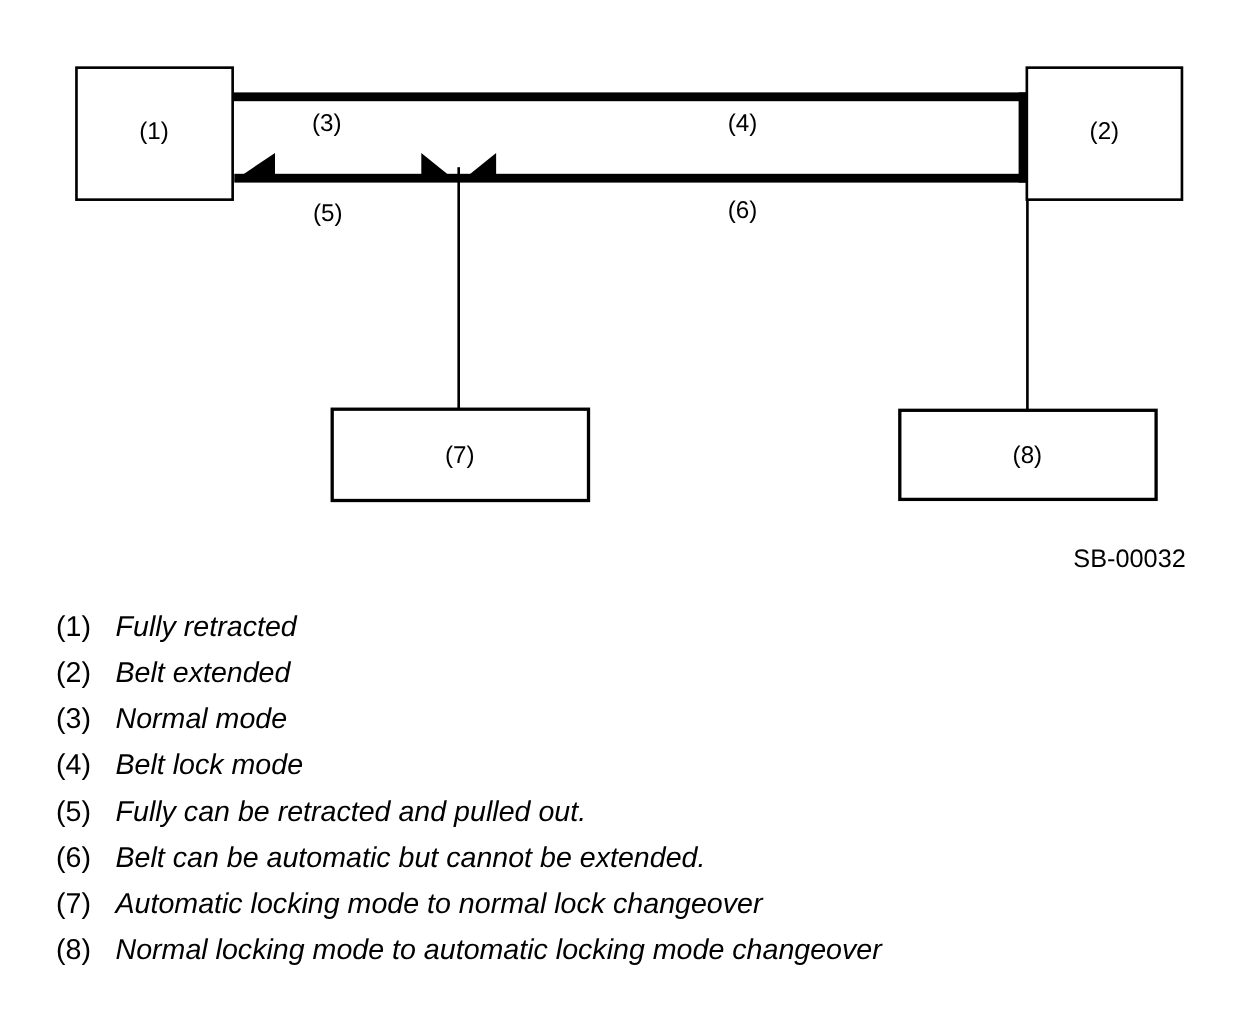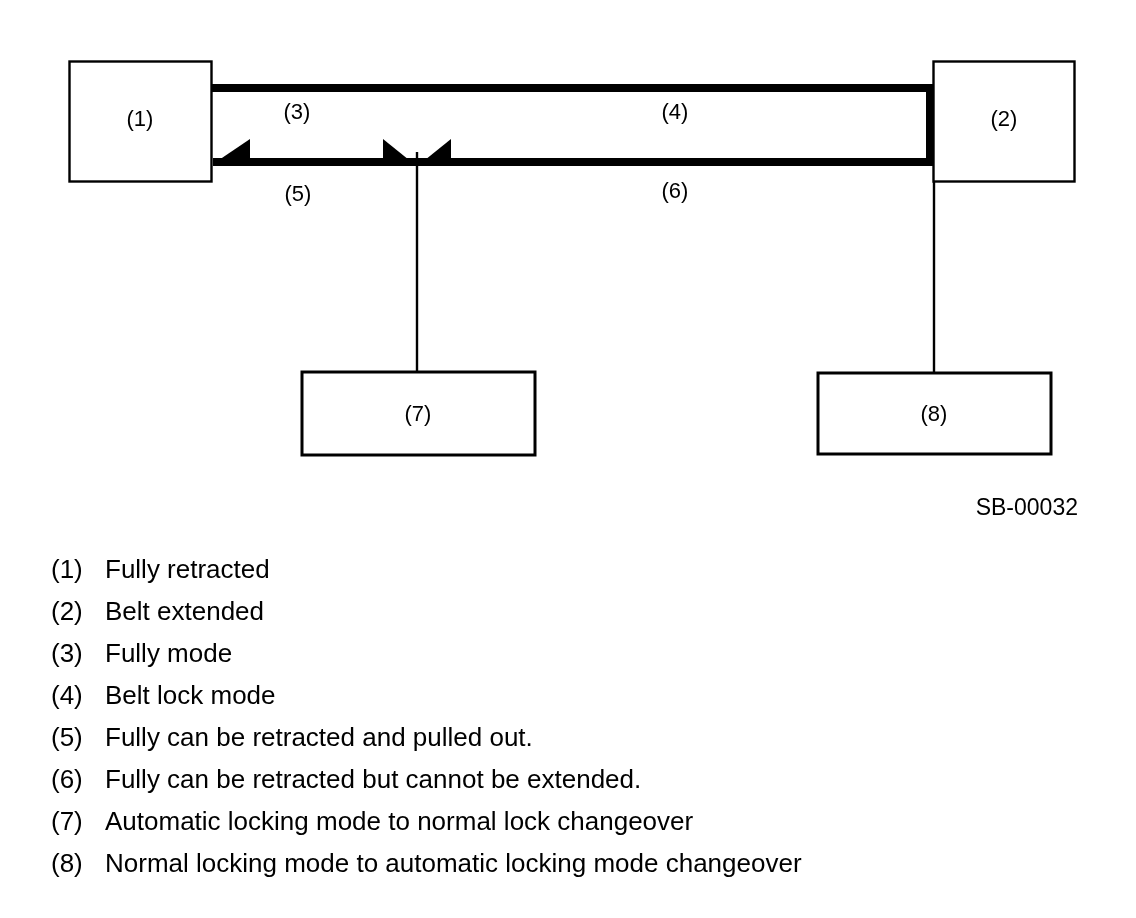--- a/index.html
+++ b/index.html
@@ -37,21 +37,21 @@
     top: 548px;
     margin: 0;
     padding: 0;
     list-style: none;
     font-size: 26px;
     line-height: 42px;
     color: #000000;
   }
   .legend-row { display: flex; }
   .legend-num { flex: 0 0 54px; }
-  .legend-text { flex: 1 1 auto; white-space: nowrap; }
+  .legend-text { flex: 1 1 auto; white-space: nowrap; font-style: italic; }
 </style>
 </head>
 <body>
 
 <div class="page">
 
   <svg class="diagram-svg" width="1136" height="540" viewBox="0 0 1136 540">
 
     <rect class="bar" x="212" y="84" width="721" height="8"></rect>
     <rect class="bar" x="926" y="84" width="7" height="82"></rect>
@@ -85,33 +85,33 @@
     <li class="legend-row">
       <span class="legend-num">(1)</span>
       <span class="legend-text">Fully retracted</span>
     </li>
     <li class="legend-row">
       <span class="legend-num">(2)</span>
       <span class="legend-text">Belt extended</span>
     </li>
     <li class="legend-row">
       <span class="legend-num">(3)</span>
-      <span class="legend-text">Fully mode</span>
+      <span class="legend-text">Normal mode</span>
     </li>
     <li class="legend-row">
       <span class="legend-num">(4)</span>
       <span class="legend-text">Belt lock mode</span>
     </li>
     <li class="legend-row">
       <span class="legend-num">(5)</span>
       <span class="legend-text">Fully can be retracted and pulled out.</span>
     </li>
     <li class="legend-row">
       <span class="legend-num">(6)</span>
-      <span class="legend-text">Fully can be retracted but cannot be extended.</span>
+      <span class="legend-text">Belt can be automatic but cannot be extended.</span>
     </li>
     <li class="legend-row">
       <span class="legend-num">(7)</span>
       <span class="legend-text">Automatic locking mode to normal lock changeover</span>
     </li>
     <li class="legend-row">
       <span class="legend-num">(8)</span>
       <span class="legend-text">Normal locking mode to automatic locking mode changeover</span>
     </li>
   </ol>

